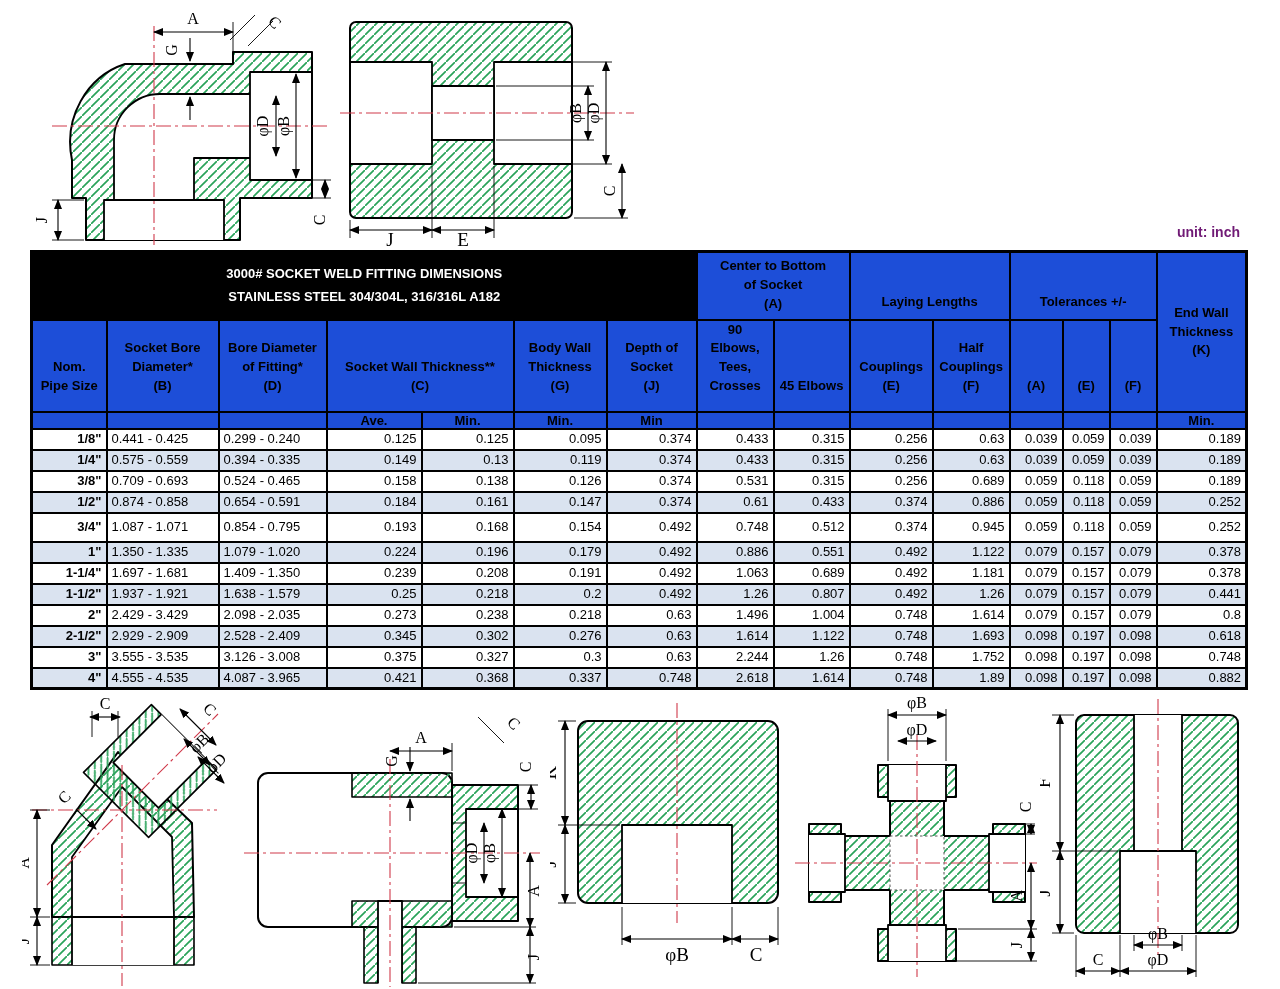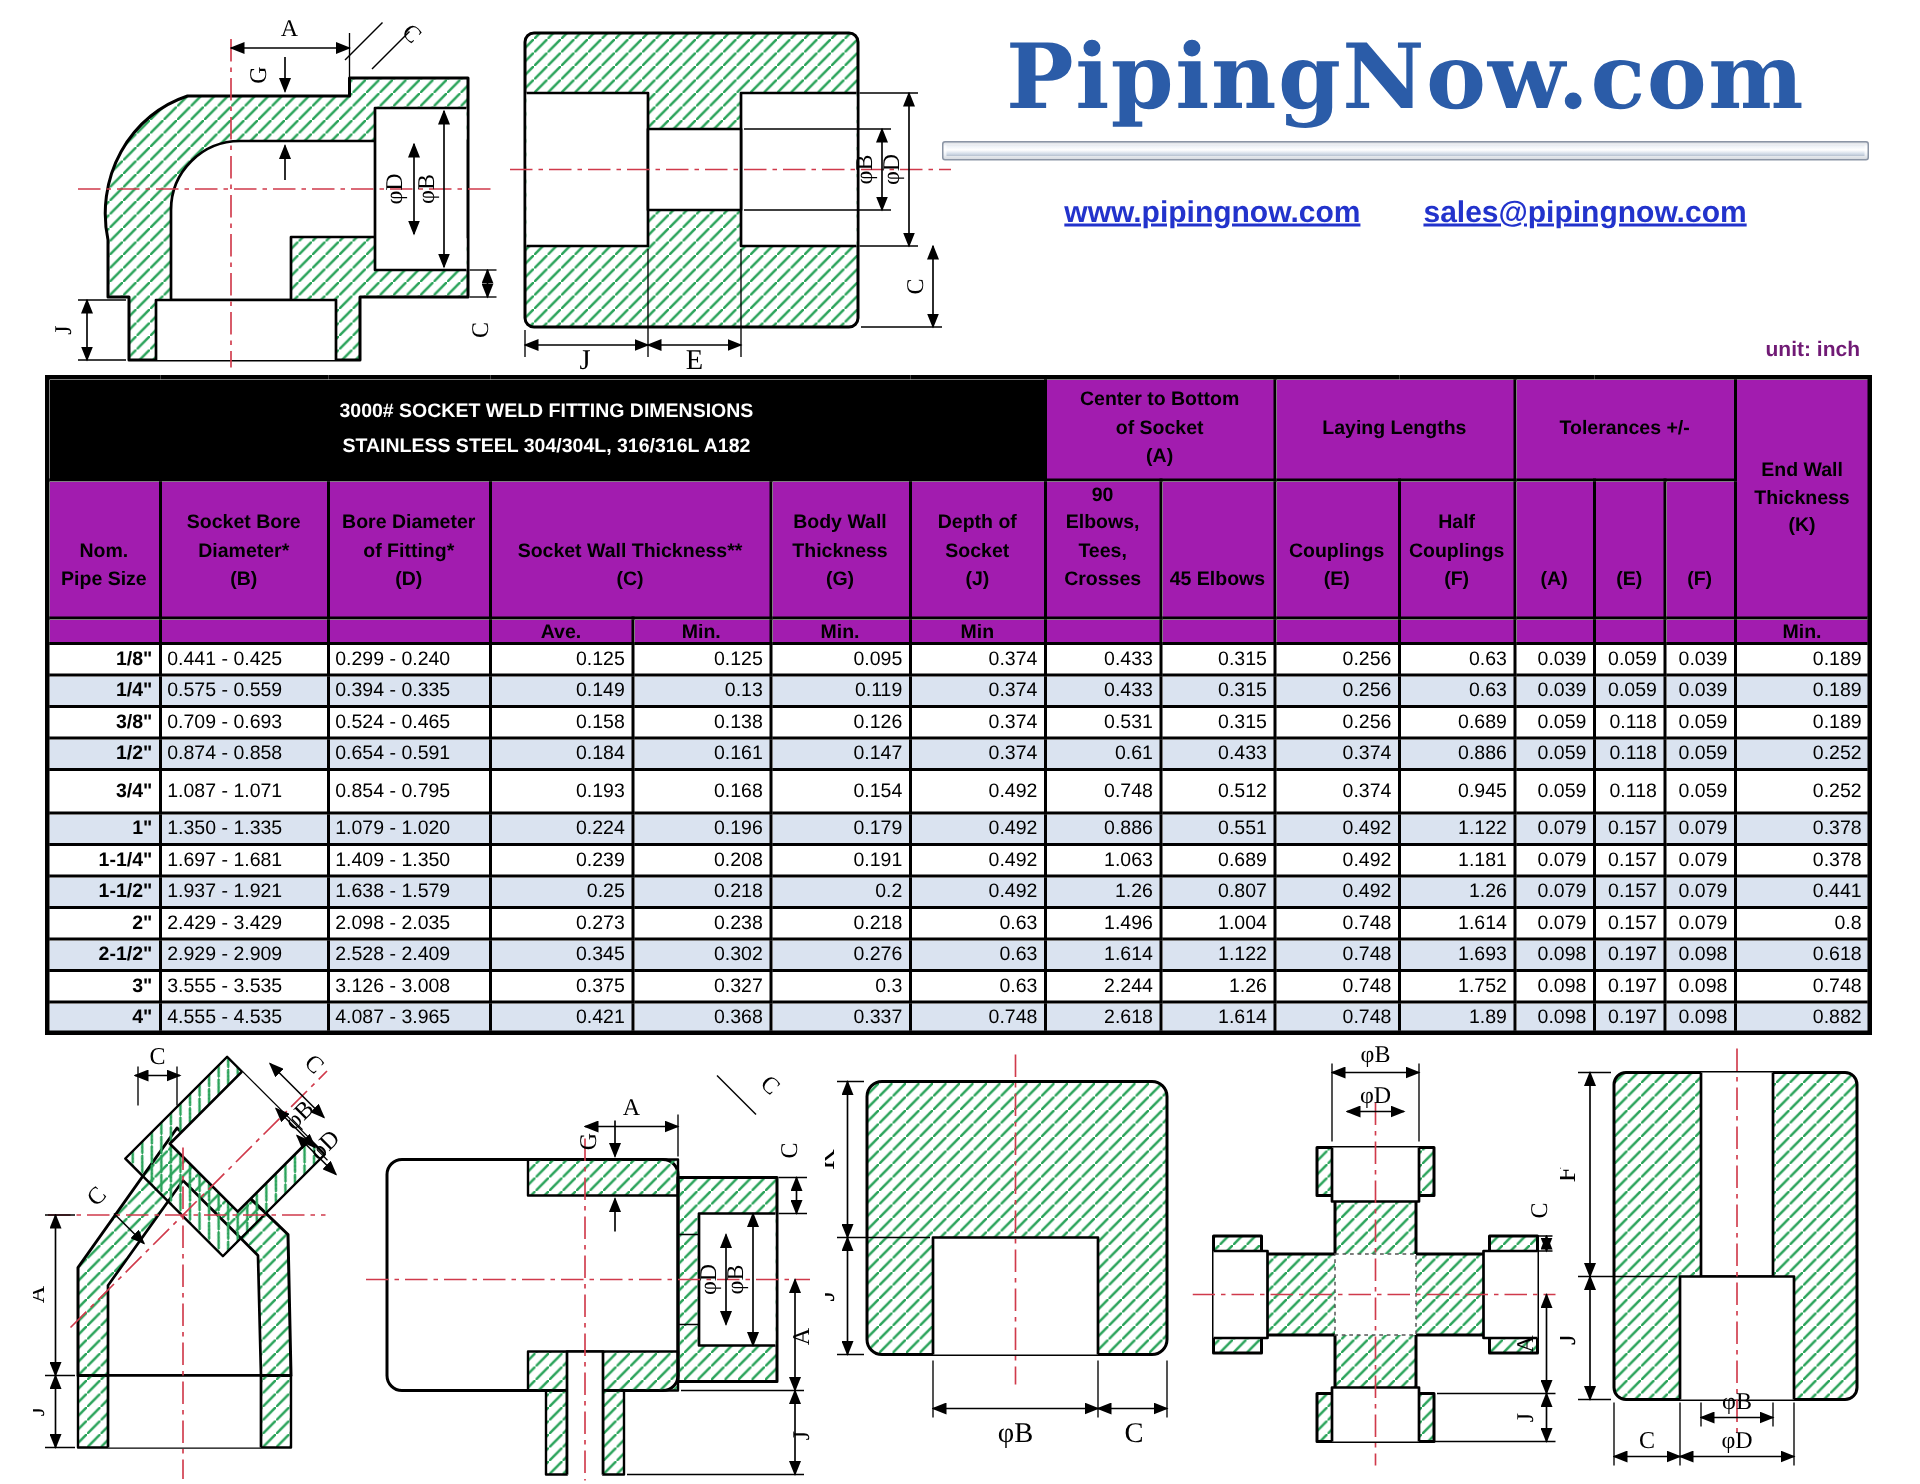--- a/index.html
+++ b/index.html
@@ -18,24 +18,24 @@
   .links-line a { color:#2233cc; text-decoration:underline; cursor:pointer; }
   .unit-label { position:absolute; left:1000px; top:224px; width:240px; text-align:right;
                 font-size:14px; font-weight:bold; color:#701a75; }
 
   
   table.dims { position:absolute; left:30px; top:250px; border-collapse:collapse;
                table-layout:fixed; width:1218px; border:3px solid #000;
                font-family:"Liberation Sans", sans-serif; }
   table.dims td { border:2px solid #000; font-size:13px; color:#000; overflow:hidden; }
   .pre { white-space:pre-line; }
-  .hr1 td, .hr2 td, .hr3 td { background:#a21caf; font-weight:bold; text-align:center; }
+  .hr1 td, .hr2 td, .hr3 td { background:#1d4ed8; font-weight:bold; text-align:center; }
   .title-cell { background:#000 !important; color:#fff !important; font-size:20px;
                 vertical-align:middle; line-height:1.75; }
-  .hr1 td.grp { vertical-align:bottom; padding-bottom:24px; line-height:1.45; }
+  .hr1 td.grp { vertical-align:bottom; padding-bottom:7px; line-height:1.45; }
   .hr1 td.ctb { vertical-align:middle; line-height:1.45; }
   .hr1 td.kcell { vertical-align:middle; line-height:1.45; }
   .hr1 { height:68px; }
   .hr2 { height:84px; }
   .hr2 td { vertical-align:bottom; padding-bottom:15px; line-height:1.45; }
   .hr3 { height:15px; }
   tbody td { height:21px; line-height:1.1; padding:1px 4px; background:#fff; }
   tbody tr:nth-child(even) td { background:#dae3f0; }
   tbody tr:nth-child(5) td { height:29px; }
   tbody td.c0 { font-weight:bold; text-align:right; }
@@ -122,28 +122,20 @@
     <text class="lbl" transform="rotate(-90 243 105)" x="243" y="105" text-anchor="middle">φB</text>
     <line class="ext" x1="235" y1="54" x2="274" y2="54"></line>
     <line class="ext" x1="235" y1="156" x2="274" y2="156"></line>
     <line class="dim" x1="268" y1="54" x2="268" y2="156" marker-start="url(#as)" marker-end="url(#ae)"></line>
     <text class="lbl" transform="rotate(-90 261 105)" x="261" y="105" text-anchor="middle">φD</text>
     <line class="ext" x1="236" y1="210" x2="290" y2="210"></line>
     <line class="dim" x1="284" y1="156" x2="284" y2="210" marker-start="url(#as)" marker-end="url(#ae)"></line>
     <text class="lbl" transform="rotate(-90 277 183)" x="277" y="183" text-anchor="middle">C</text>
   </svg>
 
-  <div class="logo-block">
-    <div class="logo-text">PipingNow.com</div>
-    <div class="pipe-bar"></div>
-    <div class="links-line">
-      <a>www.pipingnow.com</a>
-      <a>sales@pipingnow.com</a>
-    </div>
-  </div>
   <div class="unit-label">unit: inch</div>
 
   <table class="dims">
     <colgroup>
       <col style="width:75px">
         <col style="width:112px">
         <col style="width:108px">
       <col style="width:95px">
         <col style="width:92px">
         <col style="width:93px">

